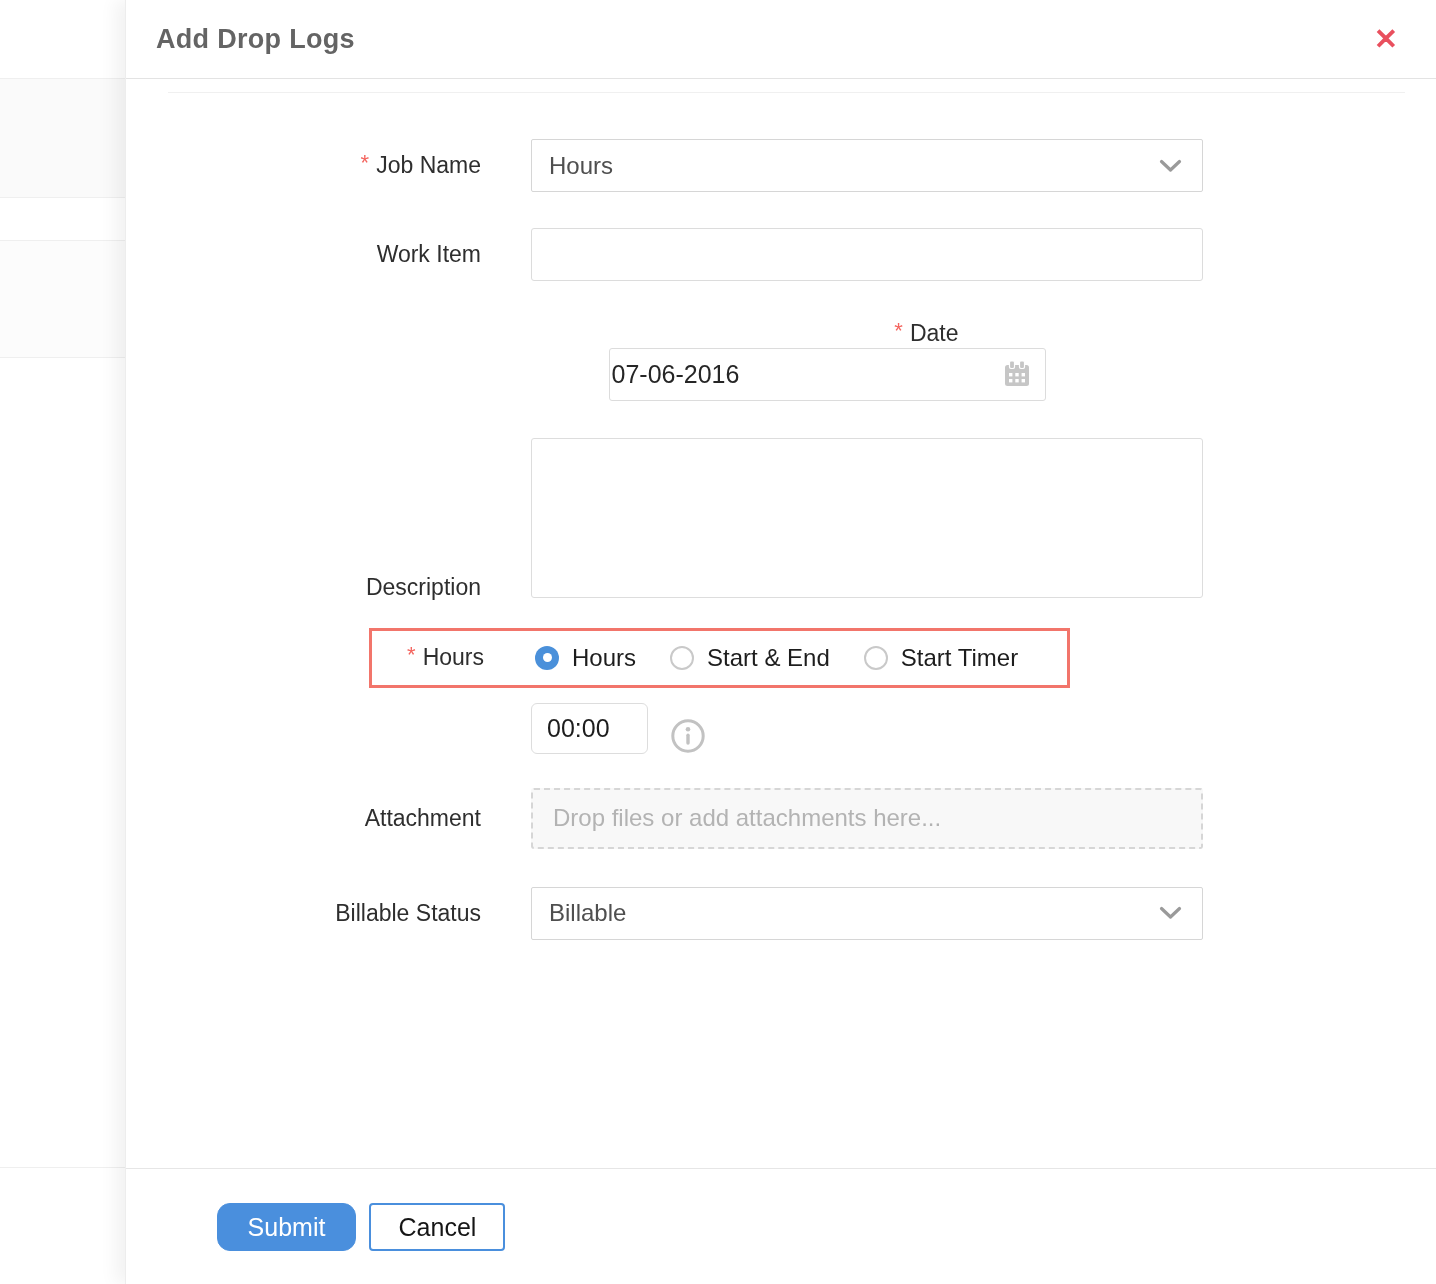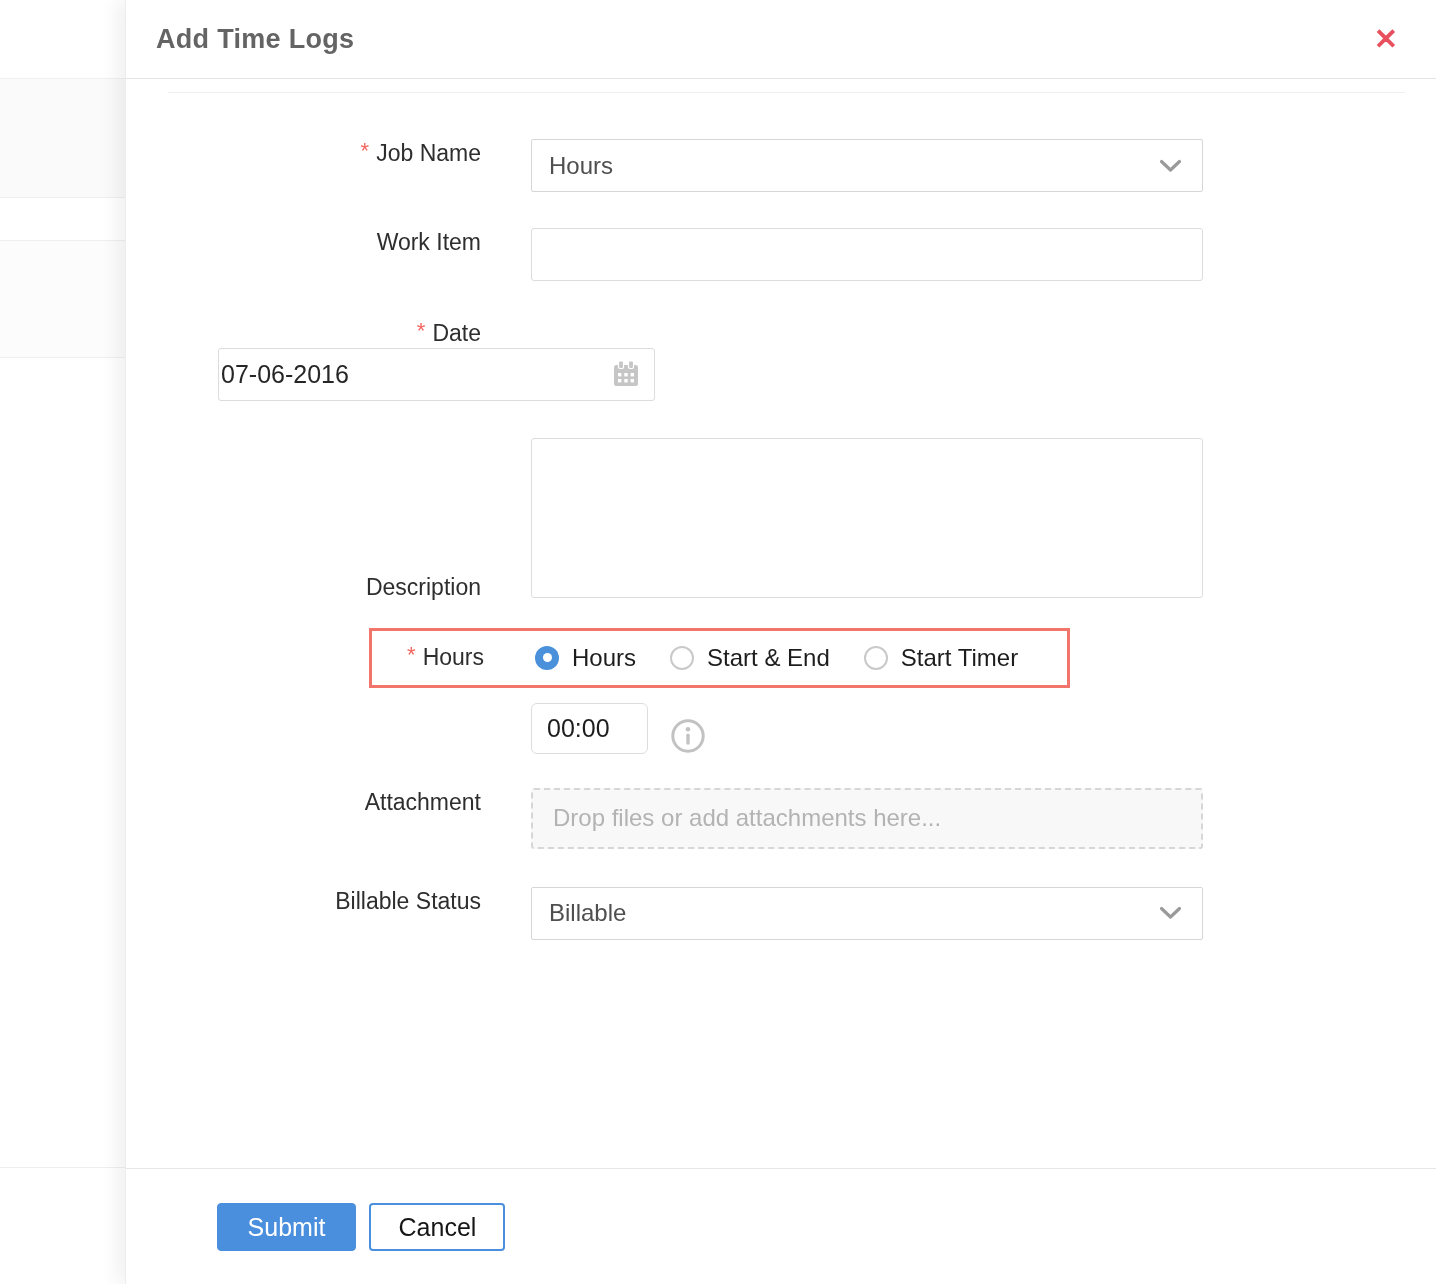--- a/index.html
+++ b/index.html
@@ -39,21 +39,21 @@
     font-size: 29px; font-weight: 700; color: #e9505e; line-height: 1;
     font-family: "Liberation Sans", sans-serif;
   }
 
   .modal-body { position: relative; padding: 0 0 0 42px; }
 
   .section-title { margin: 64px 0 0 0; font-size: 25px; font-weight: 700; color: #1f1f1f; }
   .section-divider { margin-top: 13px; width: 1237px; height: 1px; background: #f0f0f0; }
 
   
-  .form-row { display: flex; }
+  .form-row { display: flex; align-items: center; }
   .label-col {
     width: 313px; text-align: right; font-size: 23px; color: #2e2e2e;
     flex: none; line-height: 1.25;
   }
   .req { color: #f4655f; margin-right: 7px; font-size: 22px; position: relative; top: -3px; font-weight: 400; }
   .field-col { margin-left: 50px; flex: none; }
 
   .row-jobname  { margin-top: 46px; }
   .row-workitem { margin-top: 36px; }
   .row-date     { margin-top: 38px; flex-direction: column; }
@@ -135,21 +135,21 @@
   .modal-footer {
     position: absolute; left: 0; right: 0; top: 1168px;
     border-top: 1px solid #e6e6e6;
     padding: 34px 0 0 91px;
     background: #fff;
   }
   .btn { font-family: "Liberation Sans", sans-serif; font-size: 25px; cursor: pointer; }
   .btn-submit {
     width: 139px; height: 48px;
     background: #4a8fdd; color: #ffffff;
-    border: 1px solid #4a8fdd; border-radius: 4px;
+    border: 1px solid #4a8fdd; border-radius: 13px;
   }
   .btn-cancel {
     margin-left: 9px;
     width: 136px; height: 48px;
     background: #ffffff; color: #151515;
     border: 2px solid #4a8fdd; border-radius: 4px;
   }
 </style>
 </head>
 <body>
@@ -160,21 +160,21 @@
   <div class="bg-line" style="top:78px"></div>
   <div class="bg-line" style="top:197px"></div>
   <div class="bg-line" style="top:240px"></div>
   <div class="bg-line" style="top:357px"></div>
   <div class="bg-line" style="top:1167px"></div>
 </div>
 
 <div class="modal">
 
   <div class="modal-header">
-    <div class="modal-title">Add Time Logs</div>
+    <div class="modal-title">Add Drop Logs</div>
     <button class="close-btn">✕</button>
   </div>
 
   <div class="modal-body">
 
     <div class="section-divider"></div>
 
     <div class="form-row row-jobname">
       <div class="label-col">
         <span class="req">*</span><span>Job Name</span>

